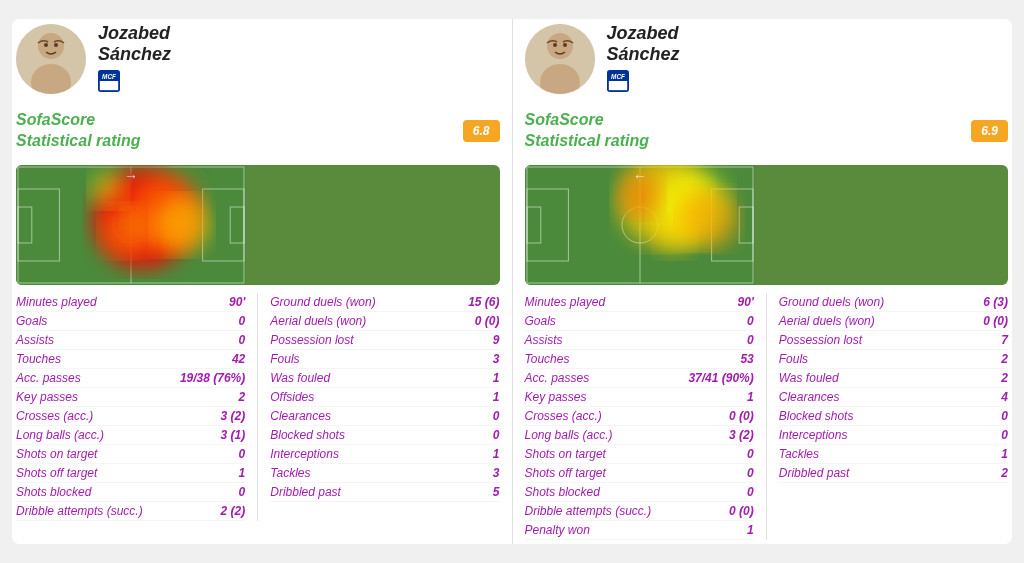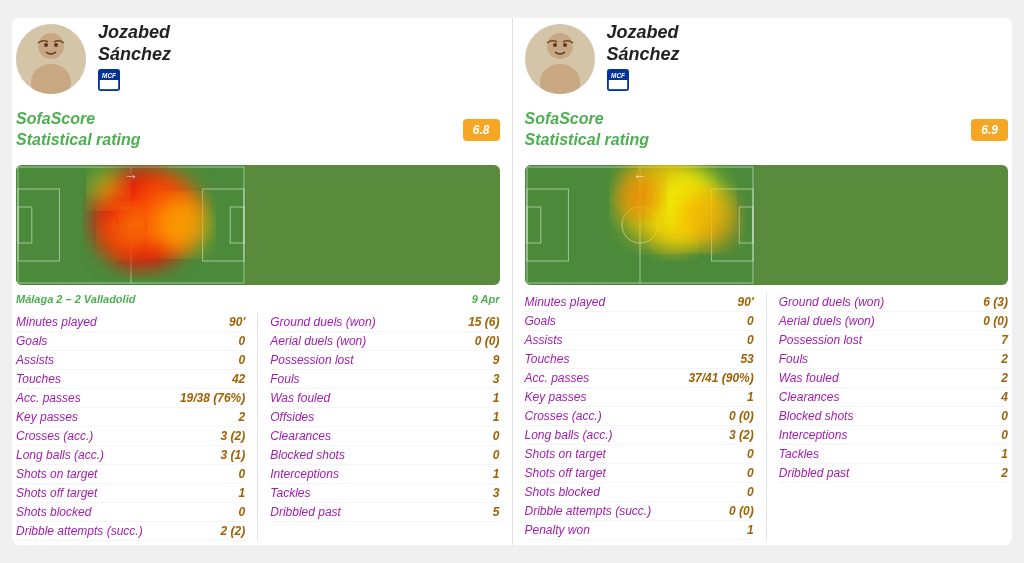--- a/index.html
+++ b/index.html
@@ -111,21 +111,21 @@
       justify-content: space-between;
       align-items: center;
       padding: 2px 0;
       border-bottom: 1px solid #f5f5f5;
       font-size: 12px;
     }
     .stat-label {
       color: #a21caf;
     }
     .stat-value {
-      color: #a16207;
+      color: #a21caf;
       font-weight: 600;
       text-align: right;
     }
     .divider {
       width: 1px;
       background: #e0e0e0;
       margin: 0 4px;
     }
   </style>
 </head>
@@ -195,24 +195,20 @@
             </filter>
             <filter id="blur3">
               <feGaussianBlur stdDeviation="10"></feGaussianBlur>
             </filter>
             <filter id="blur4">
               <feGaussianBlur stdDeviation="10"></feGaussianBlur>
             </filter>
           </defs>
           <text x="115" y="14" text-anchor="middle" fill="rgba(255,255,255,0.8)" font-size="14">→</text>
         </svg></div>
-      <div class="match-info">
-    <span>Málaga 2 – 2 Valladolid</span>
-    <span>9 Apr</span>
-  </div>
       <div class="stats-container">
         <div class="stats-col">
           <div class="stat-row">
       <span class="stat-label">Minutes played</span>
       <span class="stat-value">90'</span>
     </div>
           <div class="stat-row">
       <span class="stat-label">Goals</span>
       <span class="stat-value">0</span>
     </div>

